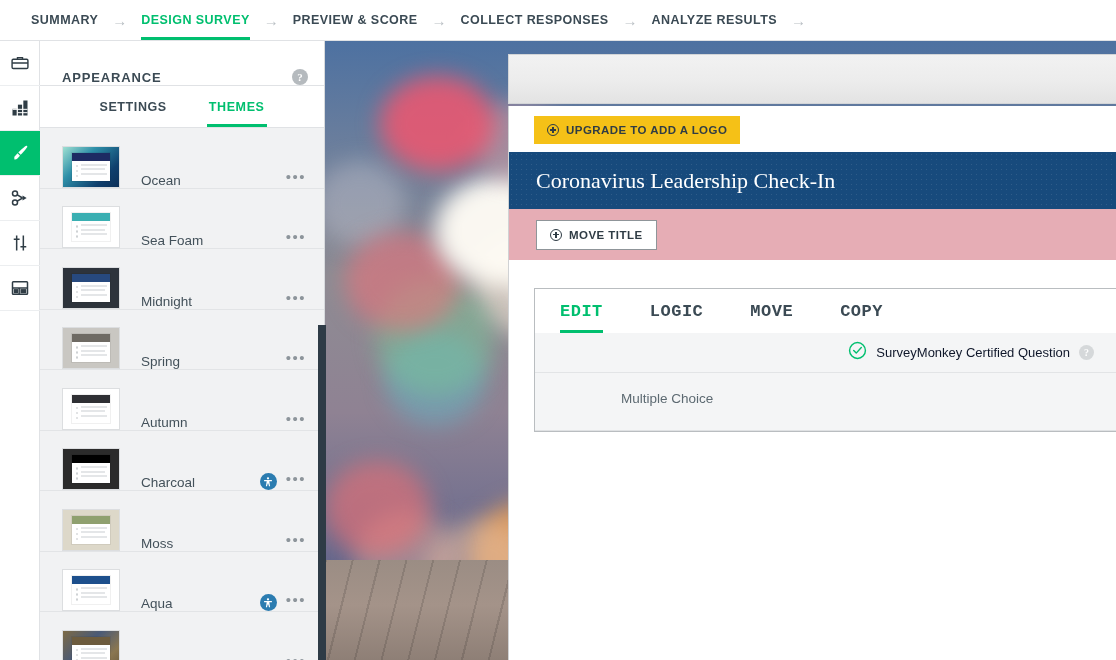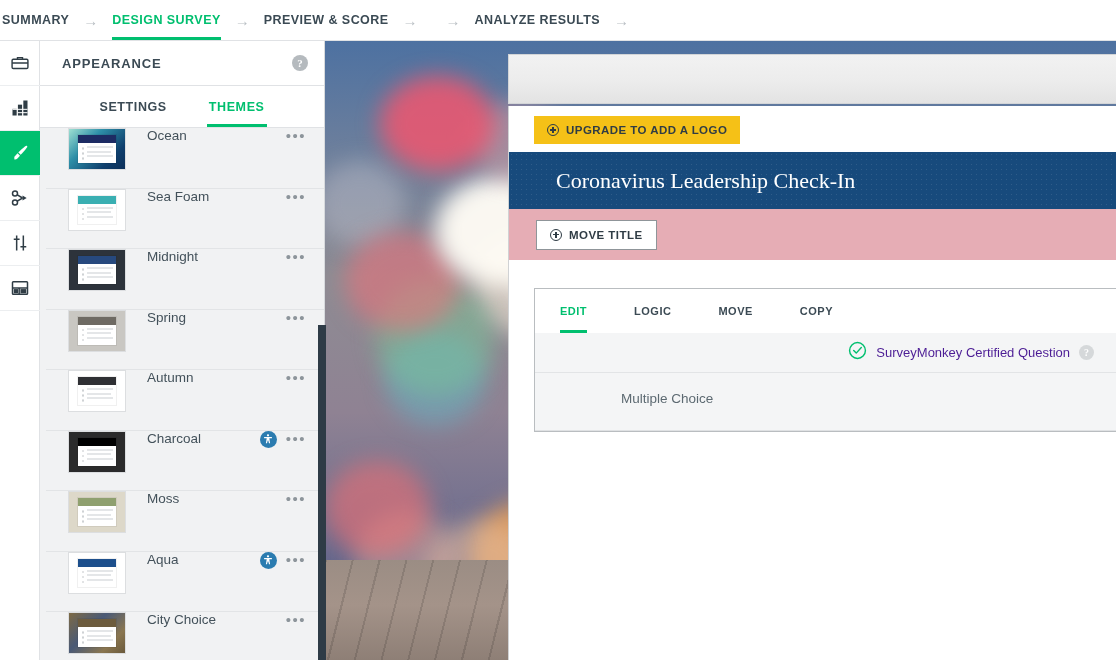--- a/index.html
+++ b/index.html
@@ -9,21 +9,21 @@
     background: #ffffff;
     overflow: hidden;
   }
 
   
   .topnav {
     position: absolute; left: 0; top: 0; width: 1116px; height: 41px;
     background: #ffffff;
     border-bottom: 1px solid #e0e2e5;
     display: flex; align-items: center;
-    padding-left: 2px;
+    padding-left: 31px;
   }
   .topnav-item {
     font-size: 12.5px; letter-spacing: .45px; font-weight: 700;
     color: #3b4a54; white-space: nowrap;
     position: relative;
     height: 40px; display: flex; align-items: center;
   }
   .topnav-item.active { color: #00bf6f; }
   .topnav-item.active::after {
     content: ""; position: absolute; left: 0; right: 0; bottom: 0;
@@ -51,21 +51,21 @@
   
   .panel {
     position: absolute; left: 40px; top: 41px; width: 285px; height: 619px;
     background: #f1f2f3;
     border-right: 1px solid #d7dadd;
     overflow: hidden;
   }
   .panel-head {
     height: 45px; background: #ffffff;
     border-bottom: 1px solid #e0e2e5;
-    display: flex; align-items: center; padding: 0 16px 0 22px;
+    display: flex; align-items: flex-end; padding: 0 16px 0 22px;
   }
   .panel-title {
     font-size: 13px; font-weight: 700; letter-spacing: .85px; color: #3b4a54;
     flex: 1;
   }
   .help-circle {
     width: 16px; height: 16px; border-radius: 50%;
     background: #b5babe; color: #ffffff;
     font-size: 11px; font-weight: 700;
     display: flex; align-items: center; justify-content: center;
@@ -81,25 +81,24 @@
     display: flex; align-items: center; position: relative;
   }
   .panel-tab.active { color: #00bf6f; }
   .panel-tab.active::after {
     content: ""; position: absolute; left: -2px; right: -2px; bottom: 0;
     height: 3px; background: #00bf6f;
   }
 
   .theme-list { position: relative; }
   .theme-row {
-    height: 60.5px; display: flex; align-items: flex-start;
+    height: 60.5px; display: flex; align-items: flex-end;
     padding: 0 18px 0 22px;
     border-bottom: 1px solid #e2e4e6;
     background: #f1f2f3;
-    margin-left: 6px;
   }
   .thumb {
     width: 58px; height: 42px; flex: 0 0 58px;
     position: relative; overflow: hidden;
     border: 1px solid #dcdee0; background: #ffffff;
   }
   .thumb-inner {
     position: absolute; inset: 0;
     display: flex; align-items: center; justify-content: center;
   }
@@ -182,21 +181,21 @@
   .plus-ring::after { top: 2px; bottom: 2px; left: 4.3px; width: 1.4px; }
 
   .survey-title-band {
     background: #174a7c;
     background-image: radial-gradient(rgba(255,255,255,.10) .6px, transparent .7px);
     background-size: 5px 5px;
     height: 57px; display: flex; align-items: center; padding-left: 27px;
   }
   .survey-title {
     color: #ffffff; font-size: 22px;
-    font-family: "Liberation Serif", serif; font-weight: 400; margin-left: 20px;
+    font-family: "Liberation Serif", serif; font-weight: 400;
   }
   .page-title-band {
     background: #e6adb5; height: 51px;
     display: flex; align-items: center; padding-left: 27px;
   }
   .btn-pagetitle {
     display: inline-flex; align-items: center; gap: 7px;
     background: #ffffff; color: #2f3c45;
     font-size: 11.5px; font-weight: 700; letter-spacing: .45px;
     padding: 8px 13px; border: 1px solid #8f9599;
@@ -205,36 +204,36 @@
   .q-card {
     margin: 28px 0 0 25px; width: 582px;
     border: 1px solid #b9bdc0; border-right: none;
     background: #ffffff;
   }
   .q-tabs {
     height: 44px; display: flex; align-items: stretch; padding-left: 25px; gap: 0;
     background: #ffffff;
   }
   .q-tab {
-    font-size: 11px; font-weight: 700; letter-spacing: .5px; color: #3b4a54;
+    font-size: 17px; font-weight: 700; letter-spacing: .5px; color: #3b4a54;
     display: flex; align-items: center; position: relative;
-    padding: 0 24px 0 0; margin-right: 23px;
+    padding: 0 24px 0 0; margin-right: 23px; font-family: Liberation Mono, monospace;
   }
   .q-tab.active { color: #00bf6f; }
   .q-tab.active::after {
     content: ""; position: absolute; left: 0; right: 24px; bottom: 0;
     height: 3px; background: #00bf6f;
   }
   .certified-row {
     background: #f4f5f6; height: 40px;
     display: flex; align-items: center; justify-content: flex-end;
     padding-right: 22px; gap: 9px;
     border-bottom: 1px solid #e2e4e6;
   }
-  .cert-text { font-size: 13px; color: #4c1d95; }
+  .cert-text { font-size: 13px; color: #0f172a; }
   .q-body { background: #f4f5f6; padding: 18px 0 0 0; }
   .q-type {
     font-size: 13.5px; color: #5d6a72; padding-left: 86px; margin-bottom: 17px;
   }
   .q-line { display: flex; padding: 0 20px 0 49px; align-items: baseline; }
   .q-num { font-size: 13.5px; font-weight: 700; color: #2f3c45; width: 37px; }
   .q-text { font-size: 16px; font-weight: 700; color: #2f3c45; }
   .q-divider { height: 1px; background: #dfe1e3; margin: 24px 0 0 0; }
   .answers { background: #f4f5f6; padding: 20px 0 10px 25px; }
   .answers-title {
@@ -246,20 +245,21 @@
 </head>
 <body>
 
 <div class="topnav" id="topnav">
     <div class="topnav-item">SUMMARY</div>
     <span class="topnav-arrow">→</span>
     <div class="topnav-item active">DESIGN SURVEY</div>
     <span class="topnav-arrow">→</span>
     <div class="topnav-item">PREVIEW &amp; SCORE</div>
     <span class="topnav-arrow">→</span>
+    <div class="topnav-item">COLLECT RESPONSES</div>
     <span class="topnav-arrow">→</span>
     <div class="topnav-item">ANALYZE RESULTS</div>
     <span class="topnav-arrow">→</span>
   </div>
 
 <div class="rail" id="rail">
     <div class="rail-item">
       <span>
         <svg width="20" height="20" viewBox="0 0 24 24" fill="none" stroke="currentColor" stroke-width="1.7">
           <rect x="2.5" y="7.5" width="19" height="11" rx="1.5"></rect>

